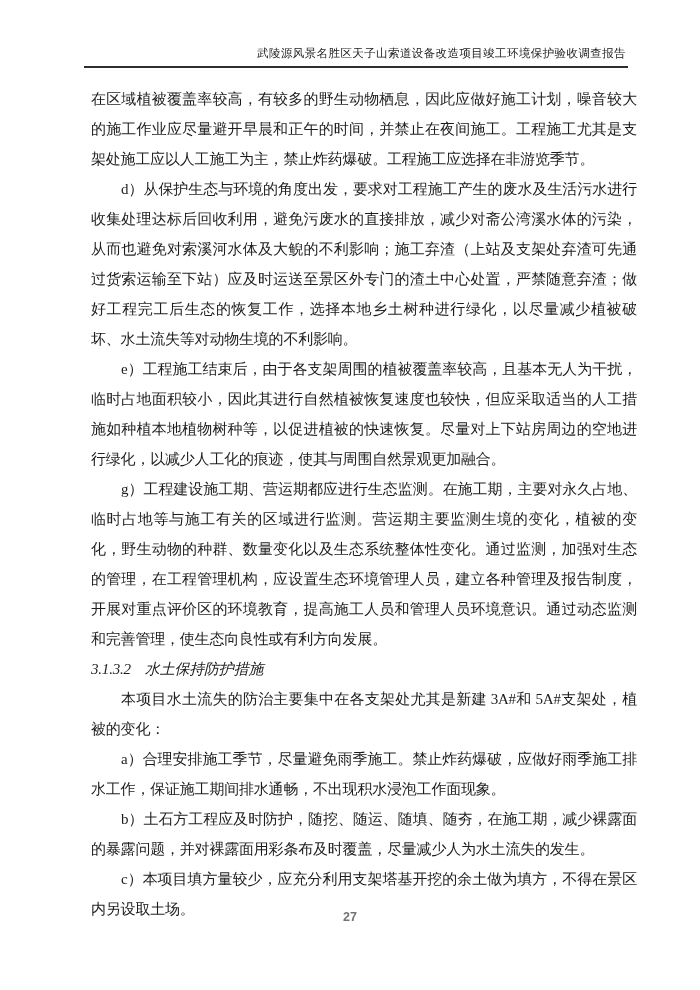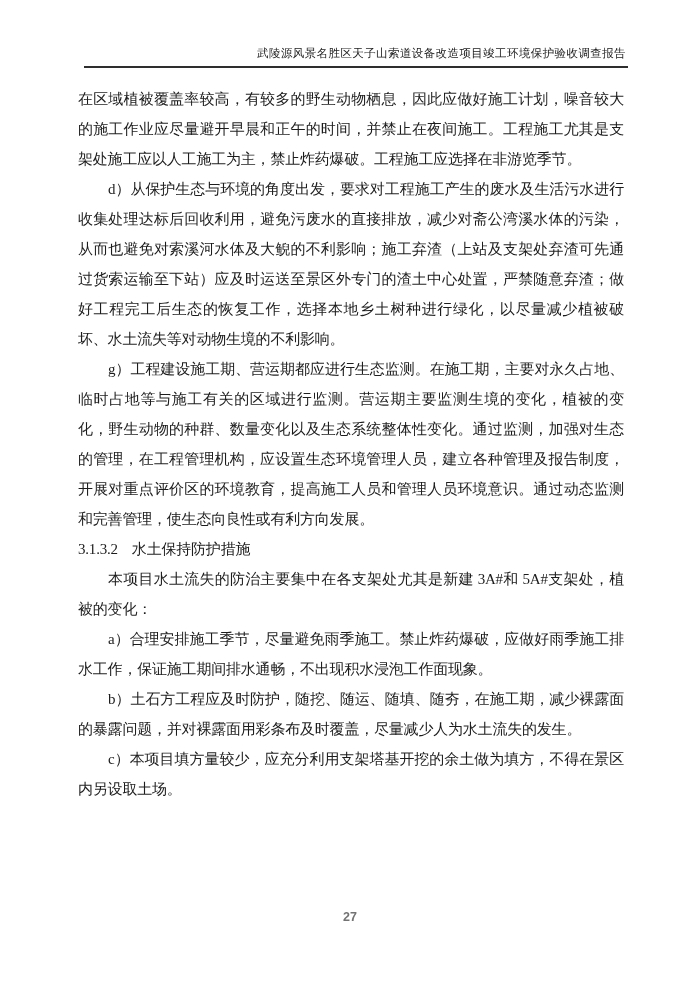--- a/index.html
+++ b/index.html
@@ -29,36 +29,37 @@
     position: absolute;
     top: 66px;
     left: 84px;
     right: 72px;
     height: 2px;
     background: #2e2e2e;
   }
   .content {
     position: absolute;
     top: 84px;
-    left: 78px;
+    left: 91px;
     width: 546px;
   }
   .para {
     font-size: 15px;
     line-height: 30px;
     letter-spacing: -0.2px;
     text-align: justify;
     text-align-last: left;
   }
   .para.indent { text-indent: 2em; }
   .section-heading {
     font-size: 15px;
     line-height: 30px;
     font-weight: normal;
     letter-spacing: -0.2px;
+    font-style: italic;
   }
   .section-heading .sec-num { margin-right: 14px; }
   .footer {
     position: absolute;
     top: 907px;
     left: 0;
     width: 100%;
     text-align: center;
   }
   .page-number {
@@ -72,20 +73,21 @@
 <body>
 
 <div class="page">
 
   <div class="header-title">武陵源风景名胜区天子山索道设备改造项目竣工环境保护验收调查报告</div>
   <div class="header-rule"></div>
 
   <div class="content">
     <p class="para">在区域植被覆盖率较高，有较多的野生动物栖息，因此应做好施工计划，噪音较大的施工作业应尽量避开早晨和正午的时间，并禁止在夜间施工。工程施工尤其是支架处施工应以人工施工为主，禁止炸药爆破。工程施工应选择在非游览季节。</p>
     <p class="para indent">d）从保护生态与环境的角度出发，要求对工程施工产生的废水及生活污水进行收集处理达标后回收利用，避免污废水的直接排放，减少对斋公湾溪水体的污染，从而也避免对索溪河水体及大鲵的不利影响；施工弃渣（上站及支架处弃渣可先通过货索运输至下站）应及时运送至景区外专门的渣土中心处置，严禁随意弃渣；做好工程完工后生态的恢复工作，选择本地乡土树种进行绿化，以尽量减少植被破坏、水土流失等对动物生境的不利影响。</p>
+    <p class="para indent">e）工程施工结束后，由于各支架周围的植被覆盖率较高，且基本无人为干扰，临时占地面积较小，因此其进行自然植被恢复速度也较快，但应采取适当的人工措施如种植本地植物树种等，以促进植被的快速恢复。尽量对上下站房周边的空地进行绿化，以减少人工化的痕迹，使其与周围自然景观更加融合。</p>
     <p class="para indent">g）工程建设施工期、营运期都应进行生态监测。在施工期，主要对永久占地、临时占地等与施工有关的区域进行监测。营运期主要监测生境的变化，植被的变化，野生动物的种群、数量变化以及生态系统整体性变化。通过监测，加强对生态的管理，在工程管理机构，应设置生态环境管理人员，建立各种管理及报告制度，开展对重点评价区的环境教育，提高施工人员和管理人员环境意识。通过动态监测和完善管理，使生态向良性或有利方向发展。</p>
 
     <div class="section-heading">
       <span class="sec-num">3.1.3.2</span><span>水土保持防护措施</span>
     </div>
 
     <p class="para indent">本项目水土流失的防治主要集中在各支架处尤其是新建 3A#和 5A#支架处，植被的变化：</p>
     <p class="para indent">a）合理安排施工季节，尽量避免雨季施工。禁止炸药爆破，应做好雨季施工排水工作，保证施工期间排水通畅，不出现积水浸泡工作面现象。</p>
     <p class="para indent">b）土石方工程应及时防护，随挖、随运、随填、随夯，在施工期，减少裸露面的暴露问题，并对裸露面用彩条布及时覆盖，尽量减少人为水土流失的发生。</p>
     <p class="para indent">c）本项目填方量较少，应充分利用支架塔基开挖的余土做为填方，不得在景区内另设取土场。</p>

